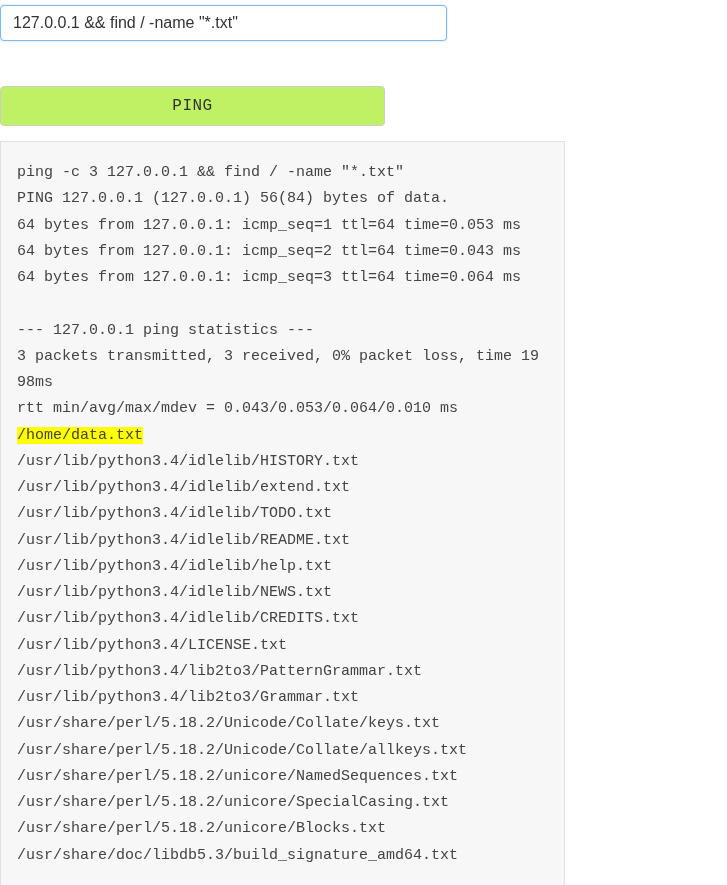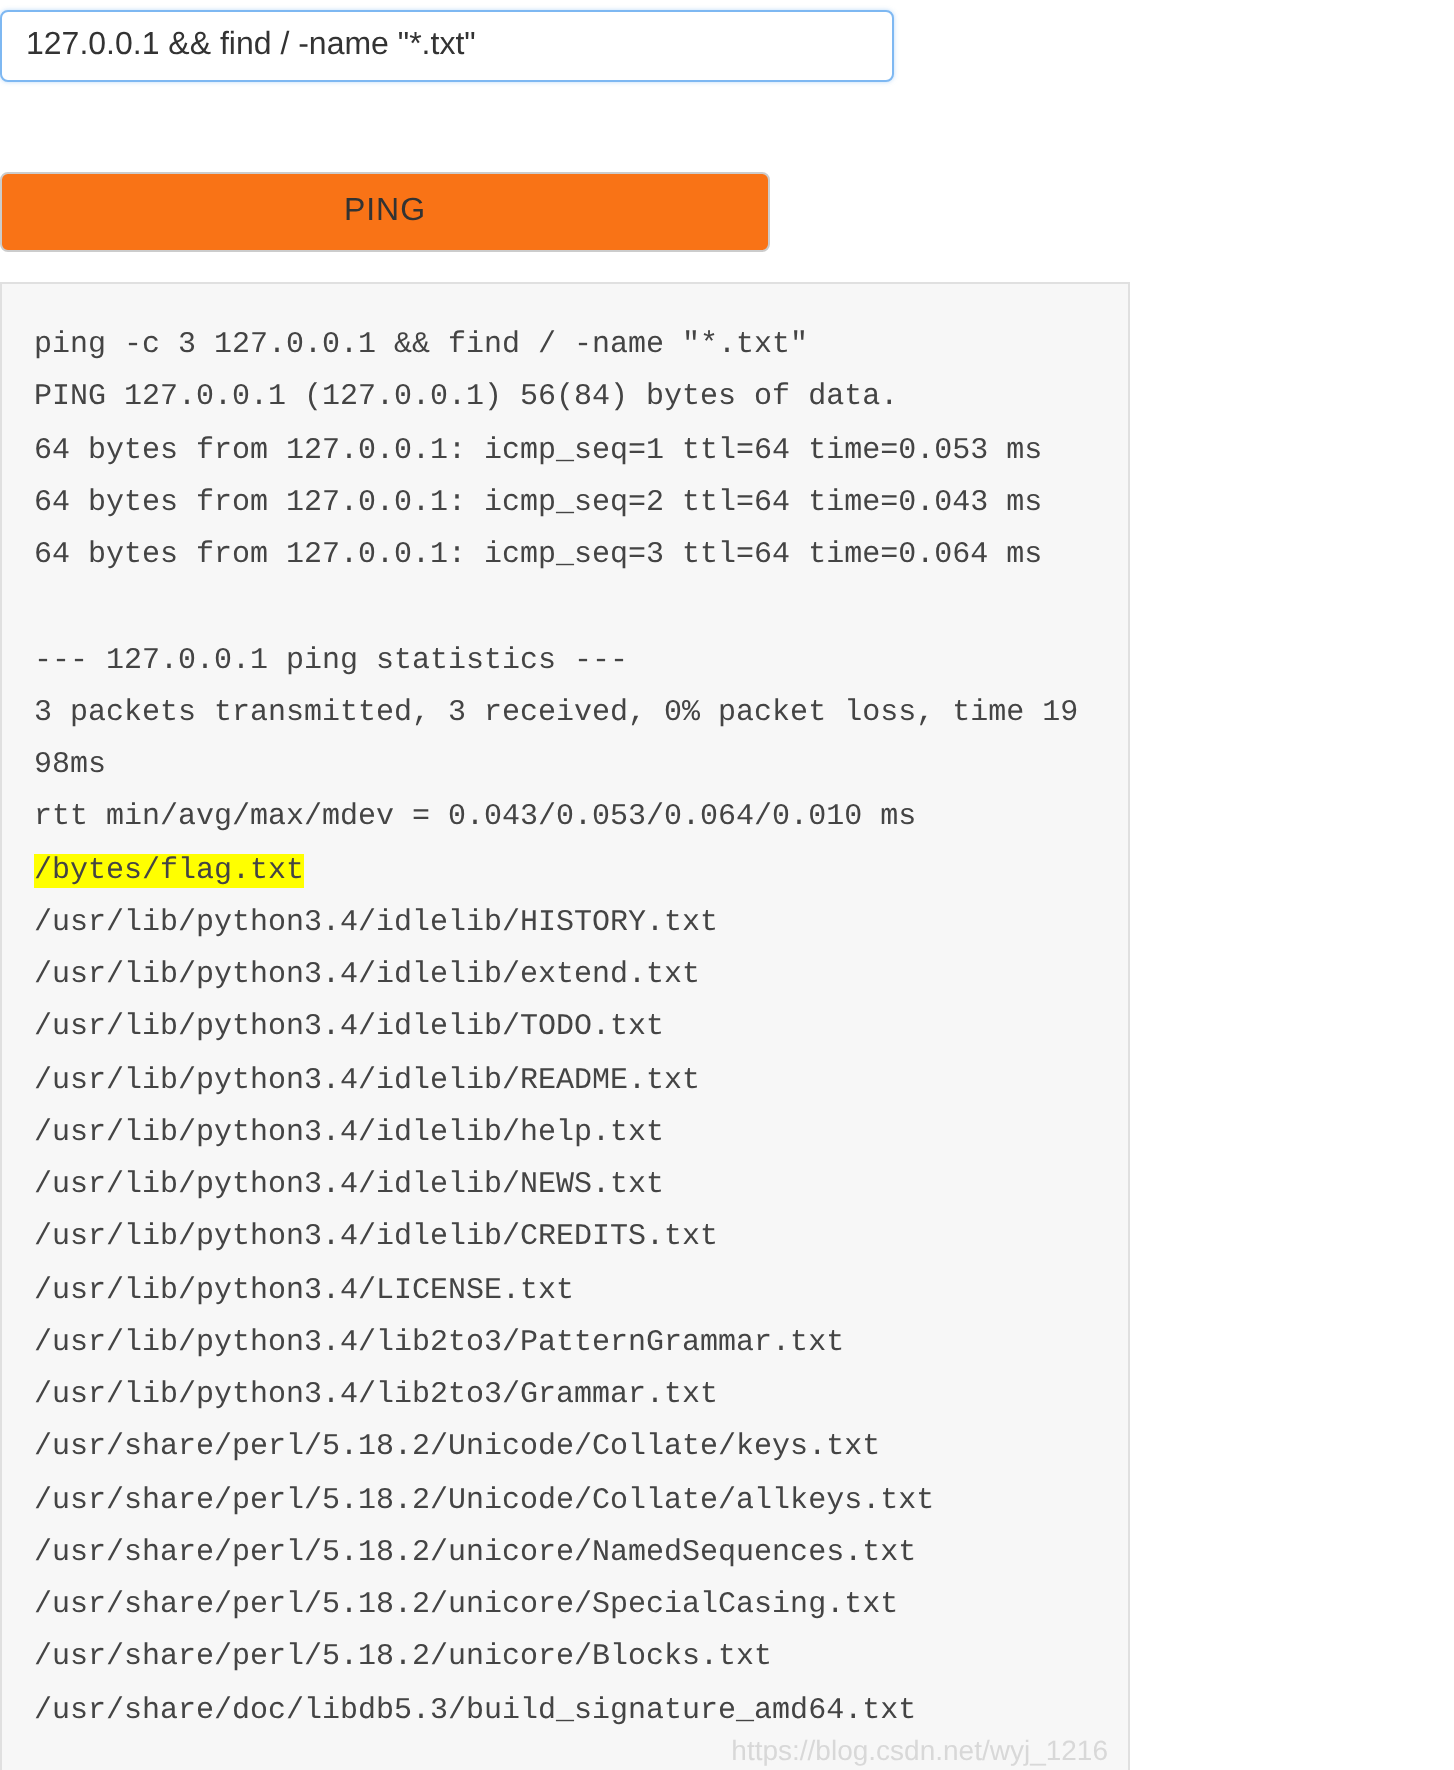--- a/index.html
+++ b/index.html
@@ -28,26 +28,26 @@
       font-family: Arial, sans-serif;
       box-shadow: 0 0 2px rgba(126, 184, 242, 0.5);
     }
     .button-container {
       padding: 45px 0 15px 0;
     }
     .ping-button {
       width: 385px;
       padding: 10px 16px;
       font-size: 16px;
-      background: #f97316;
+      background: #bef264;
       border: 1px solid #ccc;
       border-radius: 4px;
       cursor: pointer;
       color: #333;
-      font-family: Liberation Sans, sans-serif;
+      font-family: Liberation Mono, monospace;
       text-align: center;
       letter-spacing: 0.5px;
     }
     .output-container {
       background: #f7f7f7;
       border: 1px solid #e0e0e0;
       padding: 18px 16px;
       width: 565px;
       position: relative;
     }
@@ -87,31 +87,30 @@
 <div class="output-container">
   <div class="output-text"><span>ping -c 3 127.0.0.1 &amp;&amp; find / -name "*.txt"
 PING 127.0.0.1 (127.0.0.1) 56(84) bytes of data.
 64 bytes from 127.0.0.1: icmp_seq=1 ttl=64 time=0.053 ms
 64 bytes from 127.0.0.1: icmp_seq=2 ttl=64 time=0.043 ms
 64 bytes from 127.0.0.1: icmp_seq=3 ttl=64 time=0.064 ms
 
 --- 127.0.0.1 ping statistics ---
 3 packets transmitted, 3 received, 0% packet loss, time 1998ms
 rtt min/avg/max/mdev = 0.043/0.053/0.064/0.010 ms</span>
-<span class="highlight">/bytes/flag.txt</span>
+<span class="highlight">/home/data.txt</span>
 <span>/usr/lib/python3.4/idlelib/HISTORY.txt
 /usr/lib/python3.4/idlelib/extend.txt
 /usr/lib/python3.4/idlelib/TODO.txt
 /usr/lib/python3.4/idlelib/README.txt
 /usr/lib/python3.4/idlelib/help.txt
 /usr/lib/python3.4/idlelib/NEWS.txt
 /usr/lib/python3.4/idlelib/CREDITS.txt
 /usr/lib/python3.4/LICENSE.txt
 /usr/lib/python3.4/lib2to3/PatternGrammar.txt
 /usr/lib/python3.4/lib2to3/Grammar.txt
 /usr/share/perl/5.18.2/Unicode/Collate/keys.txt
 /usr/share/perl/5.18.2/Unicode/Collate/allkeys.txt
 /usr/share/perl/5.18.2/unicore/NamedSequences.txt
 /usr/share/perl/5.18.2/unicore/SpecialCasing.txt
 /usr/share/perl/5.18.2/unicore/Blocks.txt
 /usr/share/doc/libdb5.3/build_signature_amd64.txt</span></div>
-  <div class="watermark">https://blog.csdn.net/wyj_1216</div>
 </div>
 
 </body></html>

